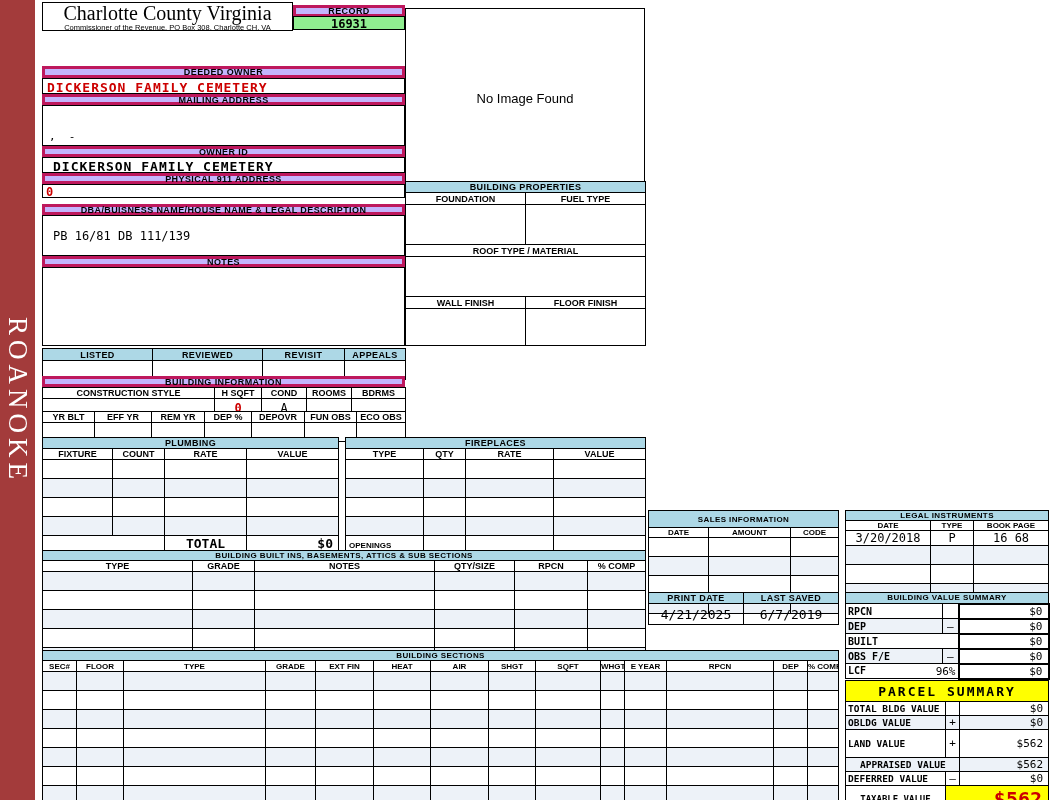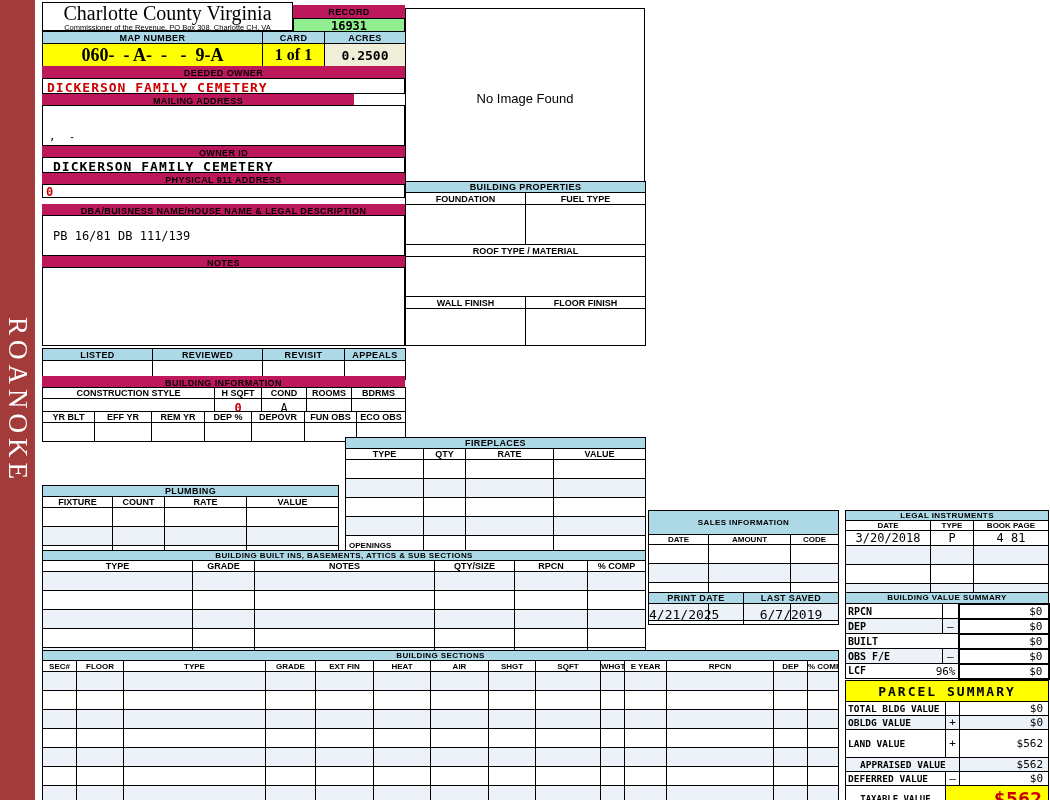--- a/index.html
+++ b/index.html
@@ -2,21 +2,21 @@
 <html><head>
 <meta charset="utf-8">
 <style>
   * { margin:0; padding:0; box-sizing:border-box; }
   body { background:#fff; font-family:"Liberation Sans",sans-serif; }
   #page { position:relative; width:1050px; height:800px; background:#fff; overflow:hidden; }
   .abs { position:absolute; }
   table { border-collapse:collapse; table-layout:fixed; width:100%; }
   td,th { border:1px solid #000; overflow:hidden; white-space:nowrap; font-weight:normal; }
   .hdr  { background:#ADD8E6; font:bold 9px "Liberation Sans",sans-serif; text-align:center; letter-spacing:.4px; }
-  .hdrbar { background:#7dd3fc; border:7px solid #be185d; font:bold 9px "Liberation Sans",sans-serif;
+  .hdrbar { background:#c4b5fd; border:3px solid #be185d; font:bold 9px "Liberation Sans",sans-serif;
             display:flex; align-items:center; justify-content:center; letter-spacing:.4px; }
   .chdr { background:#fff; font:bold 9px "Liberation Sans",sans-serif; text-align:center; }
   .box  { background:#fff; border:1px solid #000; }
   .ra { background:#fff; } .rb { background:#EDF2F8; }
   .red { color:#CC0000; }
   .yellow { background:#FFFF00; }
   .totcell { font:bold 13px "DejaVu Sans Mono",monospace; }
   .valright { text-align:right; padding-right:5px; }
   .plumb tbody tr, .fire tbody tr { height:13px; }
   .builtins tbody tr { height:13px; }
@@ -37,45 +37,24 @@
   <div class="abs box" style="left:42px;top:2px;width:251px;height:29px;text-align:center;">
     <div style="font:20px 'Liberation Serif',serif;line-height:20px;">Charlotte County Virginia</div>
     <div style="font:7.5px 'Liberation Sans',sans-serif;">Commissioner of the Revenue, PO Box 308, Charlotte CH, VA</div>
   </div>
 
   <div class="abs" style="left:293px;top:5px;width:112px;">
     <div class="hdrbar" style="height:12px;">RECORD</div>
     <div style="height:14px;background:#90EE90;border:1px solid #000;margin-top:-1px;text-align:center;font:bold 12px 'DejaVu Sans Mono',monospace;">16931</div>
   </div>
 
-  <div class="abs" style="left:42px;top:31px;width:363px;">
-    <table>
-      <colgroup>
-          <col style="width:220px">
-          <col style="width:62px">
-          <col style="width:81px">
-        </colgroup>
-      <tbody>
-          <tr style="height:12px;">
-        <th class="hdr">MAP NUMBER</th>
-        <th class="hdr">CARD</th>
-        <th class="hdr">ACRES</th>
-      </tr>
-      <tr style="height:23px;">
-        <td class="yellow" style="text-align:center;white-space:pre;font:bold 18px 'Liberation Serif',serif;">060-  - A-  -   -  9-A</td>
-        <td class="yellow" style="text-align:center;font:bold 16px 'Liberation Serif',serif;">1 of 1</td>
-        <td style="background:#F0EDD9;text-align:center;font:bold 13px 'DejaVu Sans Mono',monospace;">0.2500</td>
-      </tr>
-    </tbody>
-      </table>
-  </div>
 
   <div class="abs hdrbar" style="left:42px;top:66px;width:363px;height:12px;">DEEDED OWNER</div>
   <div class="abs box" style="left:42px;top:78px;width:363px;height:16px;color:#CC0000;font:bold 13px 'DejaVu Sans Mono',monospace;padding:1px 0 0 4px;letter-spacing:1px;">DICKERSON FAMILY CEMETERY</div>
-  <div class="abs hdrbar" style="left:42px;top:94px;width:312px;height:11px;">MAILING ADDRESS</div>
+  <div class="abs hdrbar" style="left:42px;top:94px;width:363px;height:11px;">MAILING ADDRESS</div>
   <div class="abs box" style="left:42px;top:105px;width:363px;height:41px;display:flex;align-items:flex-end;">
     <span style="white-space:pre;font:11px 'DejaVu Sans Mono',monospace;padding:0 0 2px 6px;">,  -</span>
   </div>
   <div class="abs hdrbar" style="left:42px;top:146px;width:363px;height:11px;">OWNER ID</div>
   <div class="abs box" style="left:42px;top:157px;width:363px;height:16px;font:bold 13px 'DejaVu Sans Mono',monospace;padding:1px 0 0 10px;letter-spacing:1px;">DICKERSON FAMILY CEMETERY</div>
   <div class="abs hdrbar" style="left:42px;top:173px;width:363px;height:11px;">PHYSICAL 911 ADDRESS</div>
   <div class="abs box" style="left:42px;top:184px;width:363px;height:14px;color:#CC0000;font:bold 12px 'DejaVu Sans Mono',monospace;padding-left:3px;">0</div>
   <div class="abs hdrbar" style="left:42px;top:204px;width:363px;height:11px;">DBA/BUISNESS NAME/HOUSE NAME &amp; LEGAL DESCRIPTION</div>
   <div class="abs box" style="left:42px;top:215px;width:363px;height:41px;display:flex;align-items:center;">
     <span style="font:12px 'DejaVu Sans Mono',monospace;padding-left:10px;">PB 16/81 DB 111/139</span>
@@ -203,21 +182,21 @@
         <td>&nbsp;</td>
             <td>&nbsp;</td>
         <td>&nbsp;</td>
             <td>&nbsp;</td>
         <td>&nbsp;</td>
       </tr>
     </tbody>
       </table>
   </div>
 
-  <div class="abs" style="left:42px;top:437px;width:296px;margin-top:48px;">
+  <div class="abs" style="left:42px;top:437px;width:296px;">
     <table class="plumb">
       <colgroup>
           <col style="width:70px">
           <col style="width:52px">
           <col style="width:82px">
           <col style="width:92px">
         </colgroup>
       <thead>
         <tr style="height:11px;">
             <th class="hdr" colspan="4">PLUMBING</th>
@@ -558,21 +537,21 @@
   </div>
 
   <div class="abs" style="left:648px;top:510px;width:190px;">
     <table class="sales">
       <colgroup>
           <col style="width:60px">
           <col style="width:82px">
           <col style="width:48px">
         </colgroup>
       <thead>
-        <tr style="height:24px;padding-left:24px;">
+        <tr style="height:17px;padding-left:24px;">
             <th class="hdr" colspan="3" style="font-size:8px;">SALES INFORMATION</th>
           </tr>
         <tr style="height:10px;">
           <th class="chdr" style="font-size:8px">DATE</th>
           <th class="chdr" style="font-size:8px">AMOUNT</th>
           <th class="chdr" style="font-size:8px">CODE</th>
         </tr>
       </thead>
       <tbody>
           <tr class="ra">
@@ -613,21 +592,21 @@
         <tr style="height:10px;">
           <th class="chdr" style="font-size:8px">DATE</th>
           <th class="chdr" style="font-size:8px">TYPE</th>
           <th class="chdr" style="font-size:8px">BOOK PAGE</th>
         </tr>
       </thead>
       <tbody>
         <tr style="height:15px;">
           <td class="smono" style="text-align:center;font-size:12px;">3/20/2018</td>
           <td class="smono" style="text-align:center;font-size:12px;">P</td>
-          <td class="smono" style="text-align:center;font-size:12px;">4 81</td>
+          <td class="smono" style="text-align:center;font-size:12px;">16 68</td>
         </tr>
       </tbody>
       <tfoot>
           <tr class="fill rb" style="height:11px;">
             <td>&nbsp;</td>
             <td>&nbsp;</td>
             <td>&nbsp;</td>
           </tr>
       <tr class="fill ra" style="height:11px;">
             <td>&nbsp;</td>
@@ -648,21 +627,21 @@
       <colgroup>
           <col style="width:95px">
           <col style="width:95px">
         </colgroup>
       <tbody>
           <tr style="height:11px;">
         <th class="hdr">PRINT DATE</th>
         <th class="hdr">LAST SAVED</th>
       </tr>
       <tr style="height:21px;">
-        <td style="text-align:left;font:13px 'DejaVu Sans Mono',monospace;margin-top:28px;">4/21/2025</td>
+        <td style="text-align:center;font:13px 'DejaVu Sans Mono',monospace;margin-top:28px;">4/21/2025</td>
         <td style="text-align:center;font:13px 'DejaVu Sans Mono',monospace;">6/7/2019</td>
       </tr>
     </tbody>
       </table>
   </div>
 
   <div class="abs" style="left:845px;top:592px;width:203px;">
     <table class="bvs">
       <colgroup>
           <col style="width:97px">

